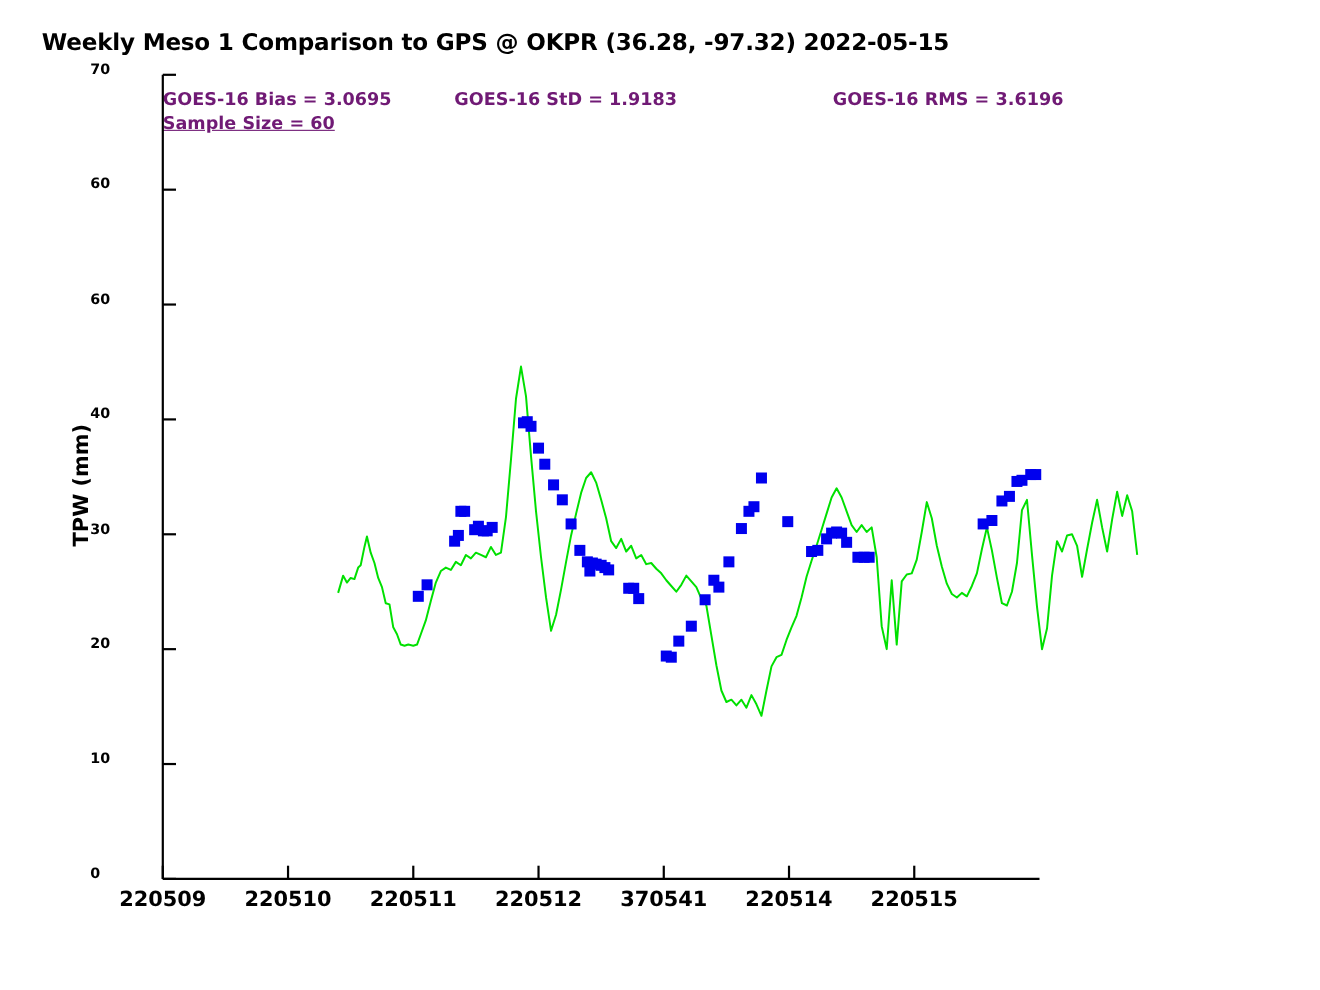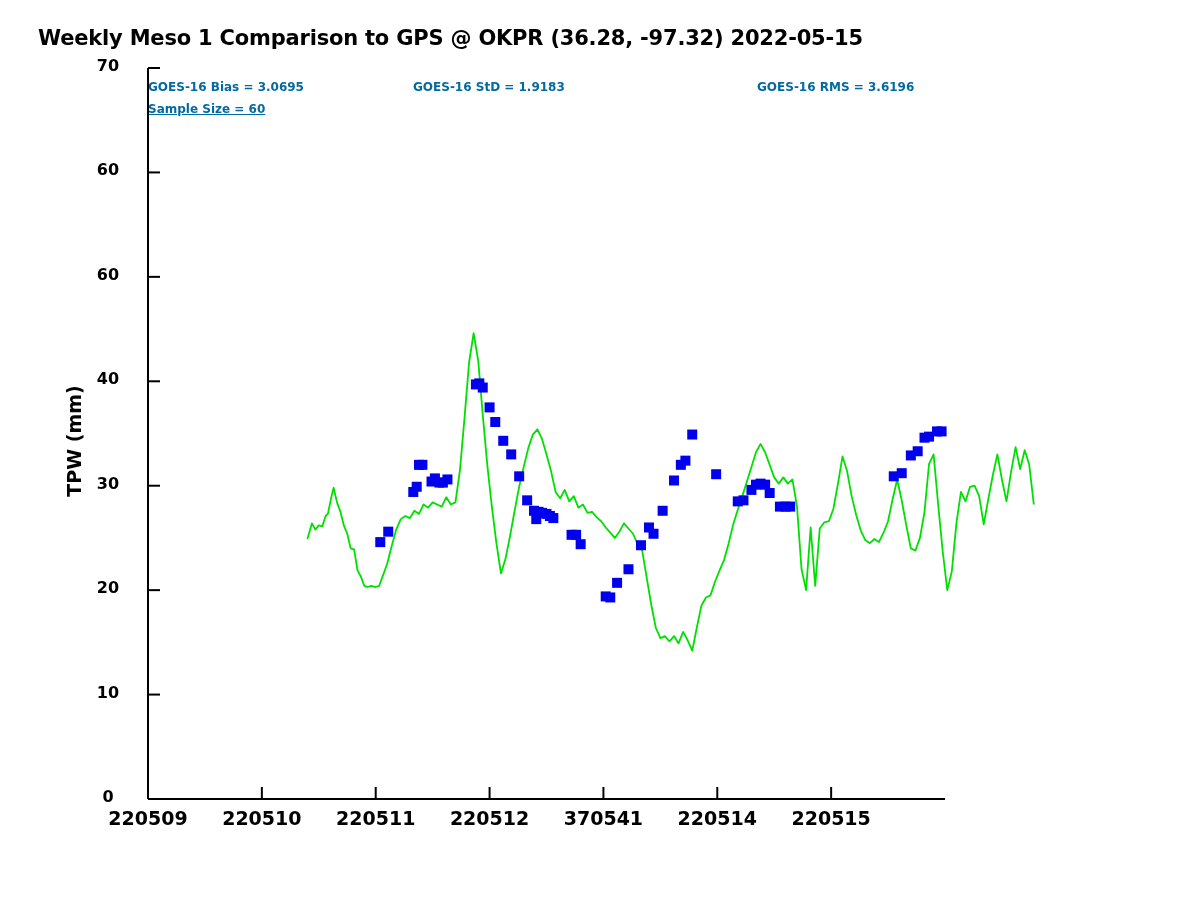--- a/index.html
+++ b/index.html
@@ -10,30 +10,30 @@
   }
   #figure{position:absolute;left:0;top:0;width:1200px;height:900px;}
   #chart-title{
     position:absolute;left:38px;top:26px;
     font-size:21px;font-weight:bold;color:#000;
     letter-spacing:-0.2px;white-space:nowrap;
     font-family:"DejaVu Sans", sans-serif;
   }
   #plot-svg{position:absolute;left:0;top:0;}
   .stat-text{
-    position:absolute;font-size:12px;font-weight:bold;color:#0369a1;
+    position:absolute;font-size:16px;font-weight:bold;color:#701a75;
     white-space:nowrap;font-family:"DejaVu Sans", sans-serif;
   }
   #stat-bias{left:148px;top:80px;}
   #stat-std{left:413px;top:80px;}
   #stat-rms{left:757px;top:80px;}
   #stat-n{left:148px;top:102px;text-decoration:underline;}
   .tick-label-y{
-    position:absolute;font-size:16px;font-weight:bold;color:#000;
-    text-align:center;width:52px;font-family:"DejaVu Sans", sans-serif;
+    position:absolute;font-size:13px;font-weight:bold;color:#000;
+    text-align:left;width:52px;font-family:"DejaVu Sans", sans-serif;
   }
   .tick-label-x{
     position:absolute;font-size:19px;font-weight:bold;color:#000;
     text-align:center;width:120px;font-family:"DejaVu Sans", sans-serif;
   }
   #ylabel{
     position:absolute;left:-6px;top:430px;width:160px;
     font-size:19px;font-weight:bold;color:#000;text-align:center;
     transform:rotate(-90deg);transform-origin:50% 50%;
     font-family:"DejaVu Sans", sans-serif;

